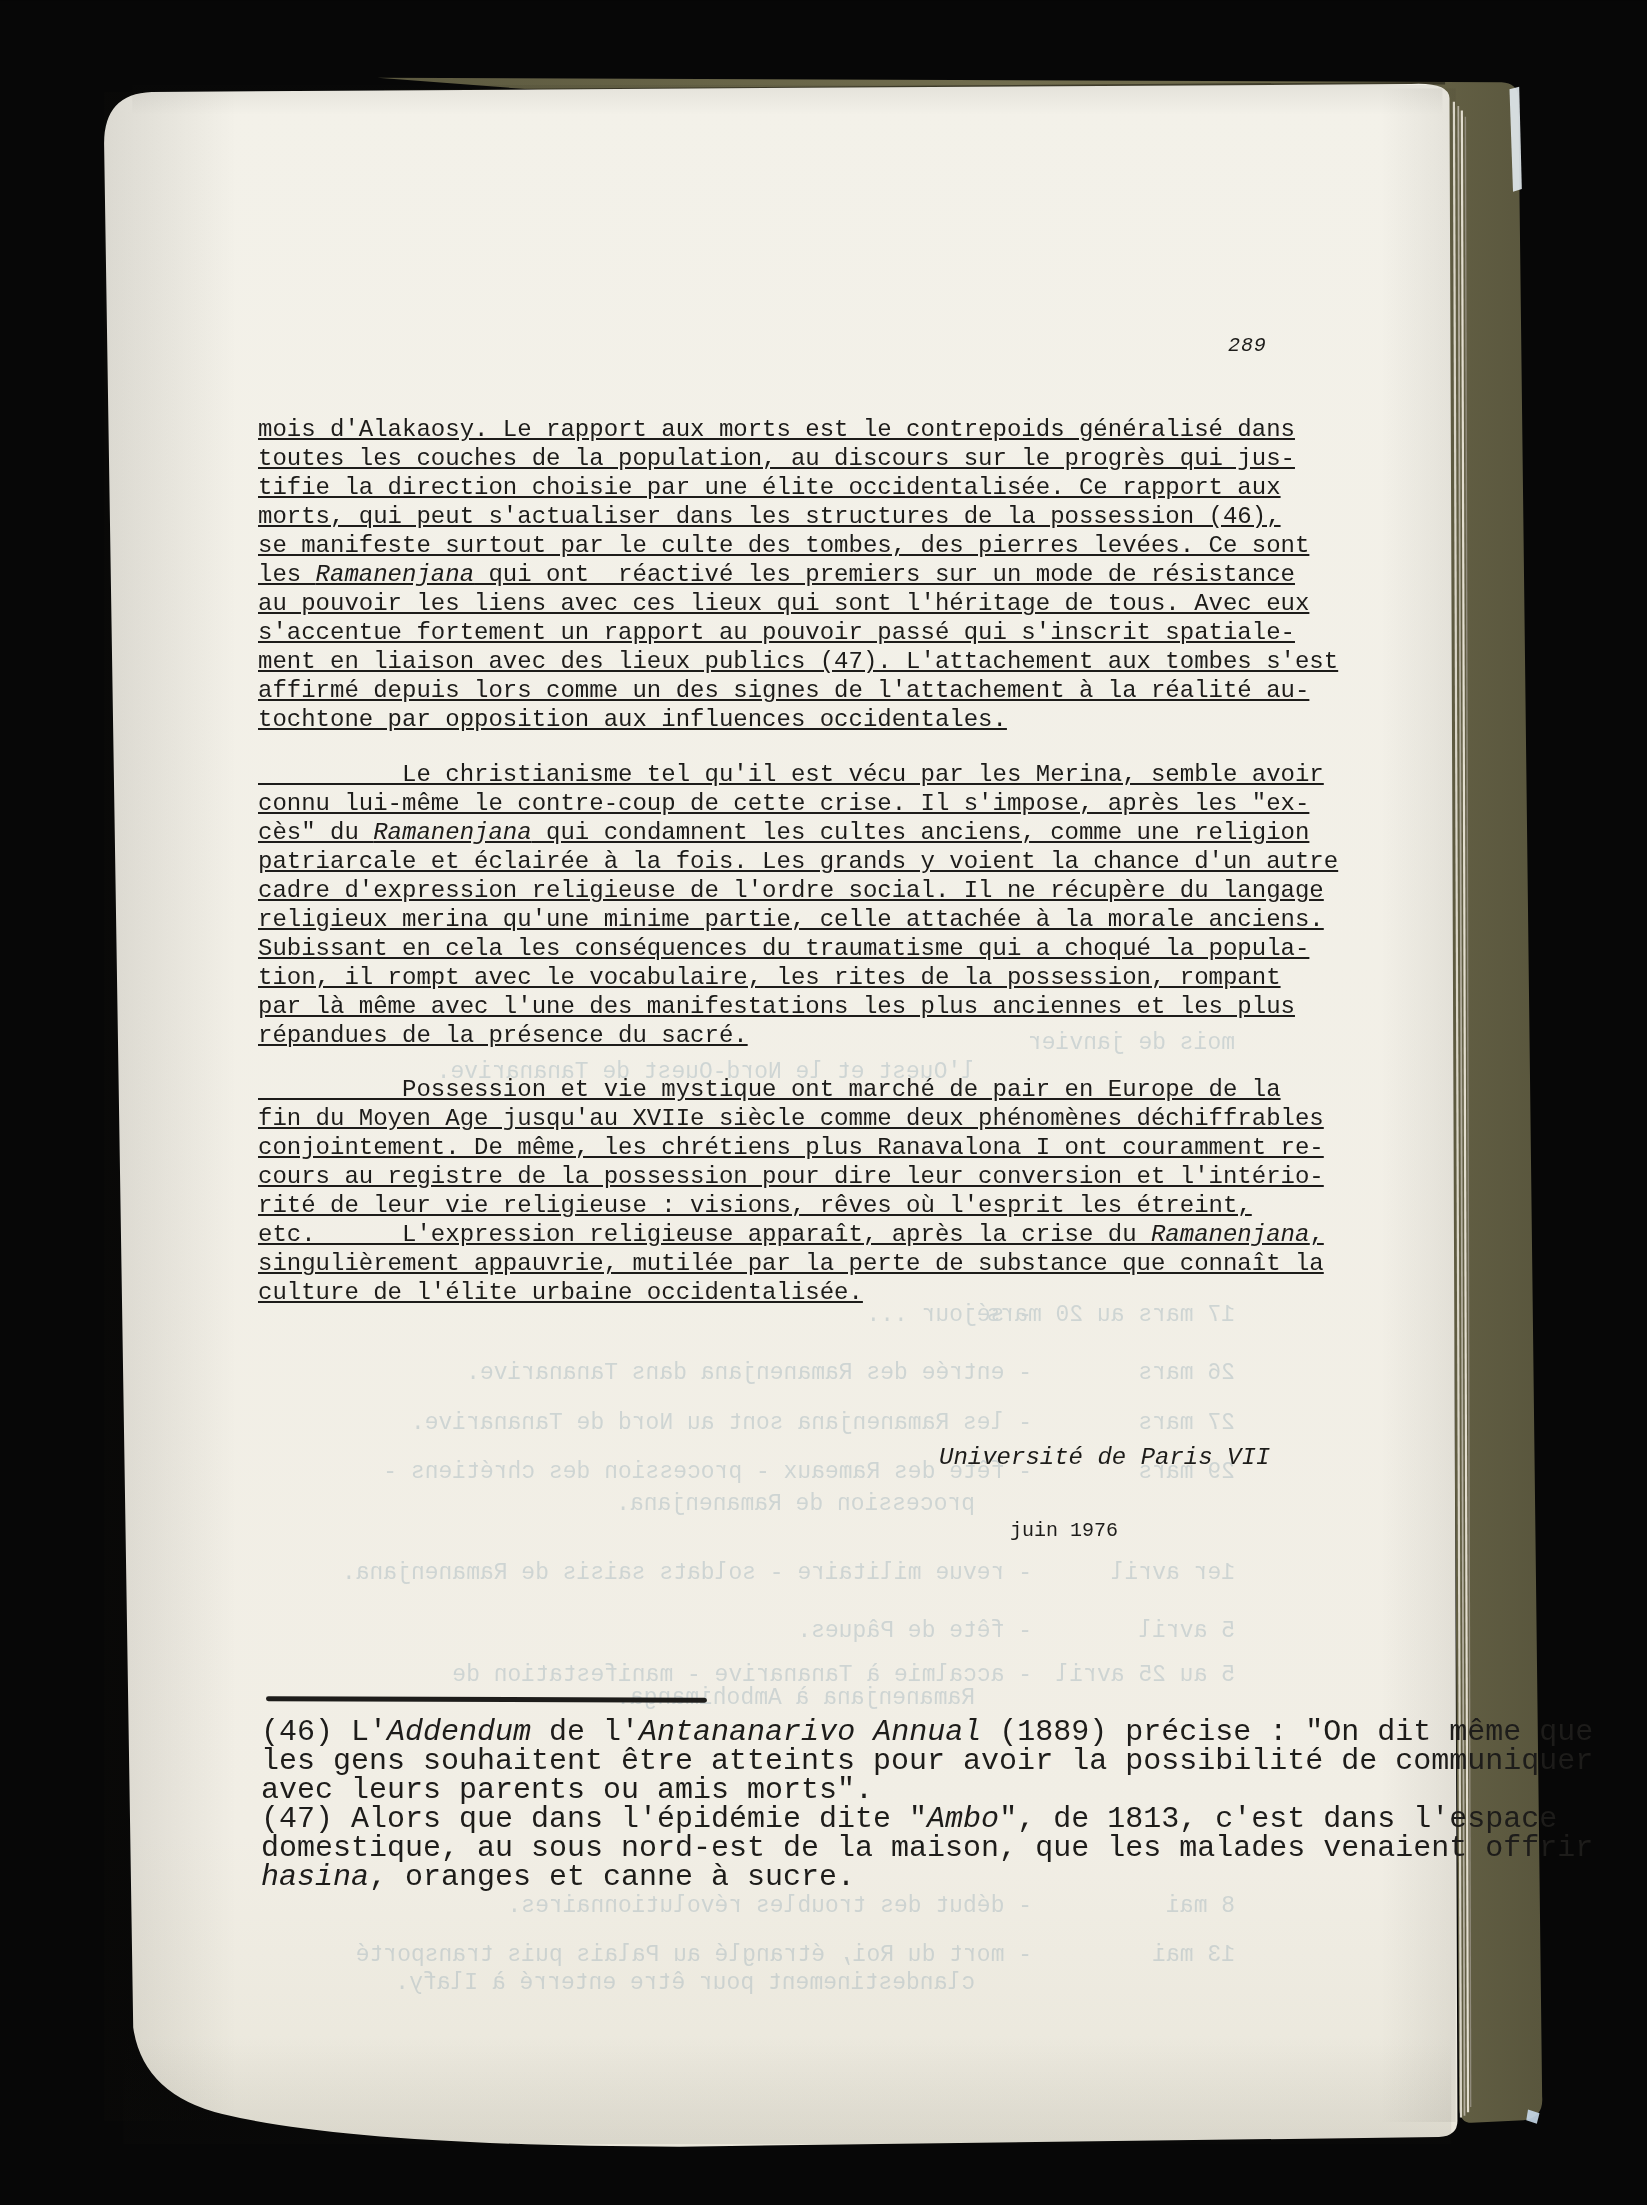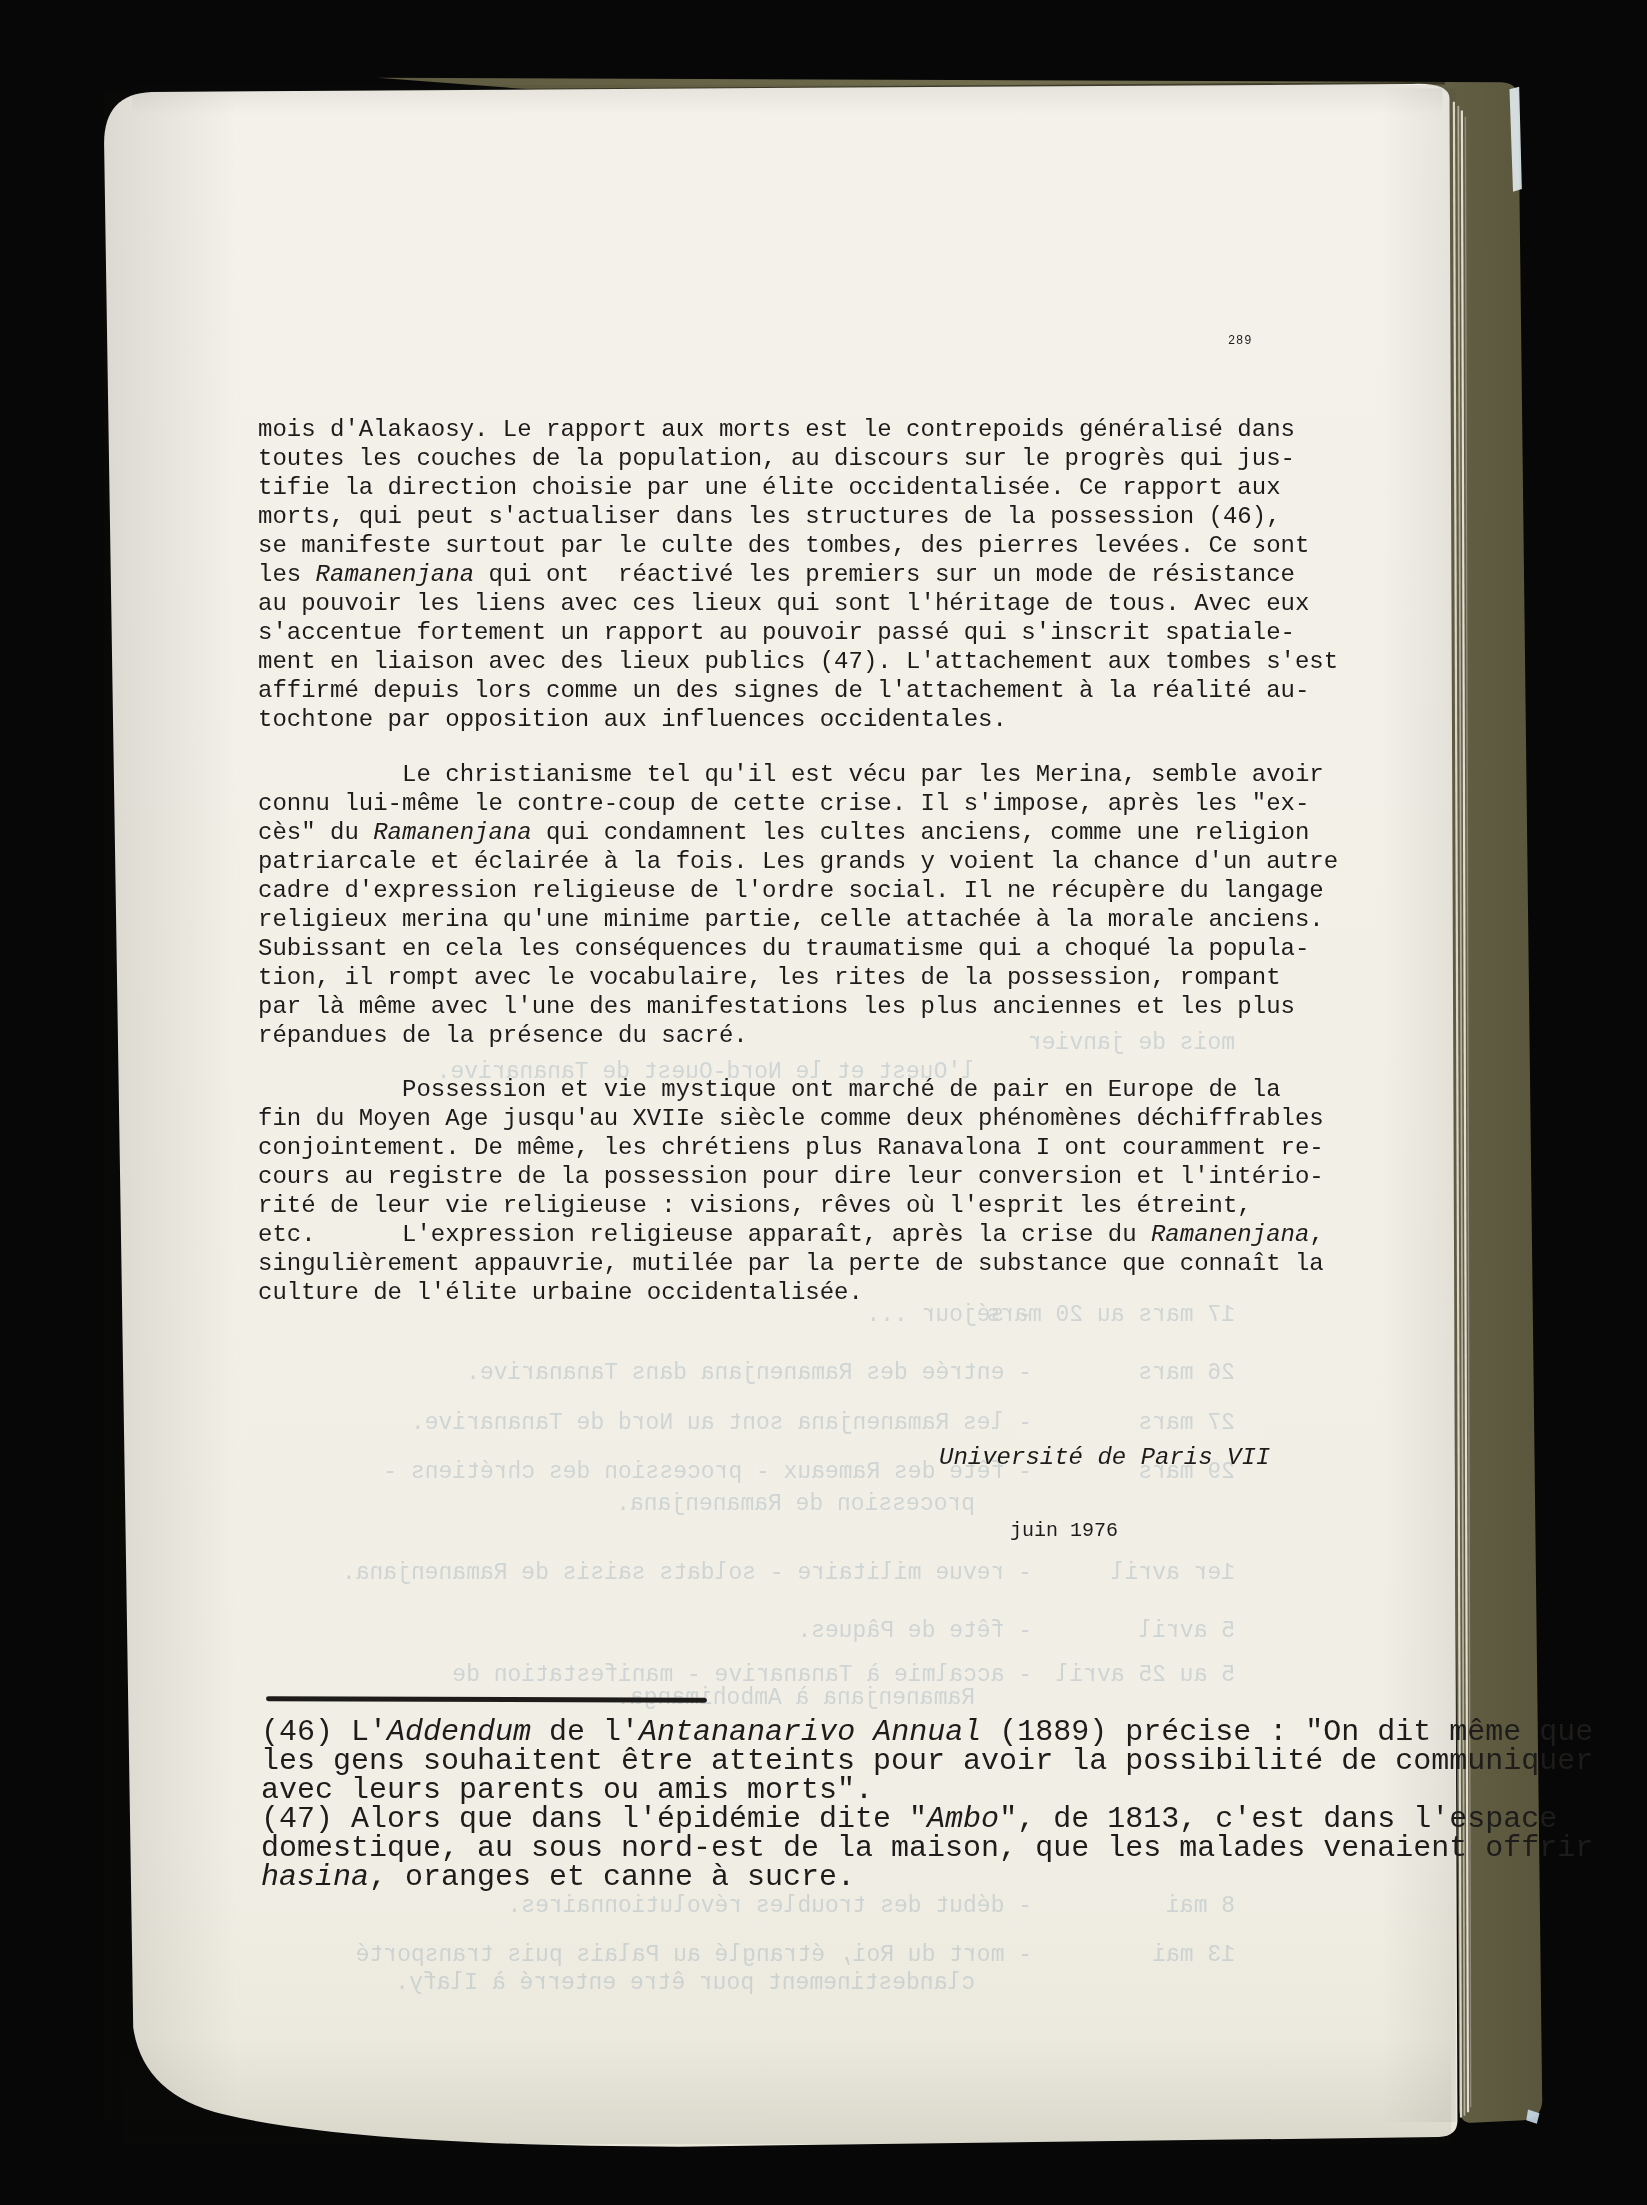--- a/index.html
+++ b/index.html
@@ -15,27 +15,27 @@
     transform:scaleX(-1);
     color:var(--ghost,#9fb2bb);opacity:.42;filter:blur(0.5px);
     font-size:23px;line-height:26.5px;
   }
   .ghost-line{position:absolute;left:0;width:100%;height:26.5px;white-space:pre;}
   .gdate{position:absolute;left:234px;}
   .gdesc{position:absolute;left:437px;}
   .gdesc.cont{left:494px;}
   
   #ink-layer{position:absolute;left:0;top:0;width:100%;height:100%;color:var(--ink,#1d1c1a);}
-  .body-par{position:absolute;left:258px;font-size:24px;line-height:29px;}
+  .body-par{position:absolute;left:258px;font-size:24px;line-height:29px;text-decoration:underline;}
   #par1{top:415px;}
   #par2{top:760px;}
   #par3{top:1075px;}
   .tline{white-space:pre;}
   .it{font-style:italic;}
-  #page-number{position:absolute;left:1228px;top:334px;font-size:12px;letter-spacing:0.9px;}
+  #page-number{position:absolute;left:1228px;top:334px;font-size:20px;letter-spacing:0.9px;font-style:italic;}
   #affiliation{position:absolute;left:939px;top:1444px;font-size:24px;font-style:italic;}
   #sig-date{position:absolute;left:1010px;top:1519px;font-size:20px;}
   #fn-sep{
     position:absolute;left:266px;top:1697px;width:441px;height:5.3px;
     background:var(--ink,#1d1c1a);border-radius:2.6px;transform:rotate(.18deg);
   }
   #footnotes{position:absolute;left:261px;top:1718px;font-size:30px;line-height:29px;}
 </style>
 </head>
 <body>

